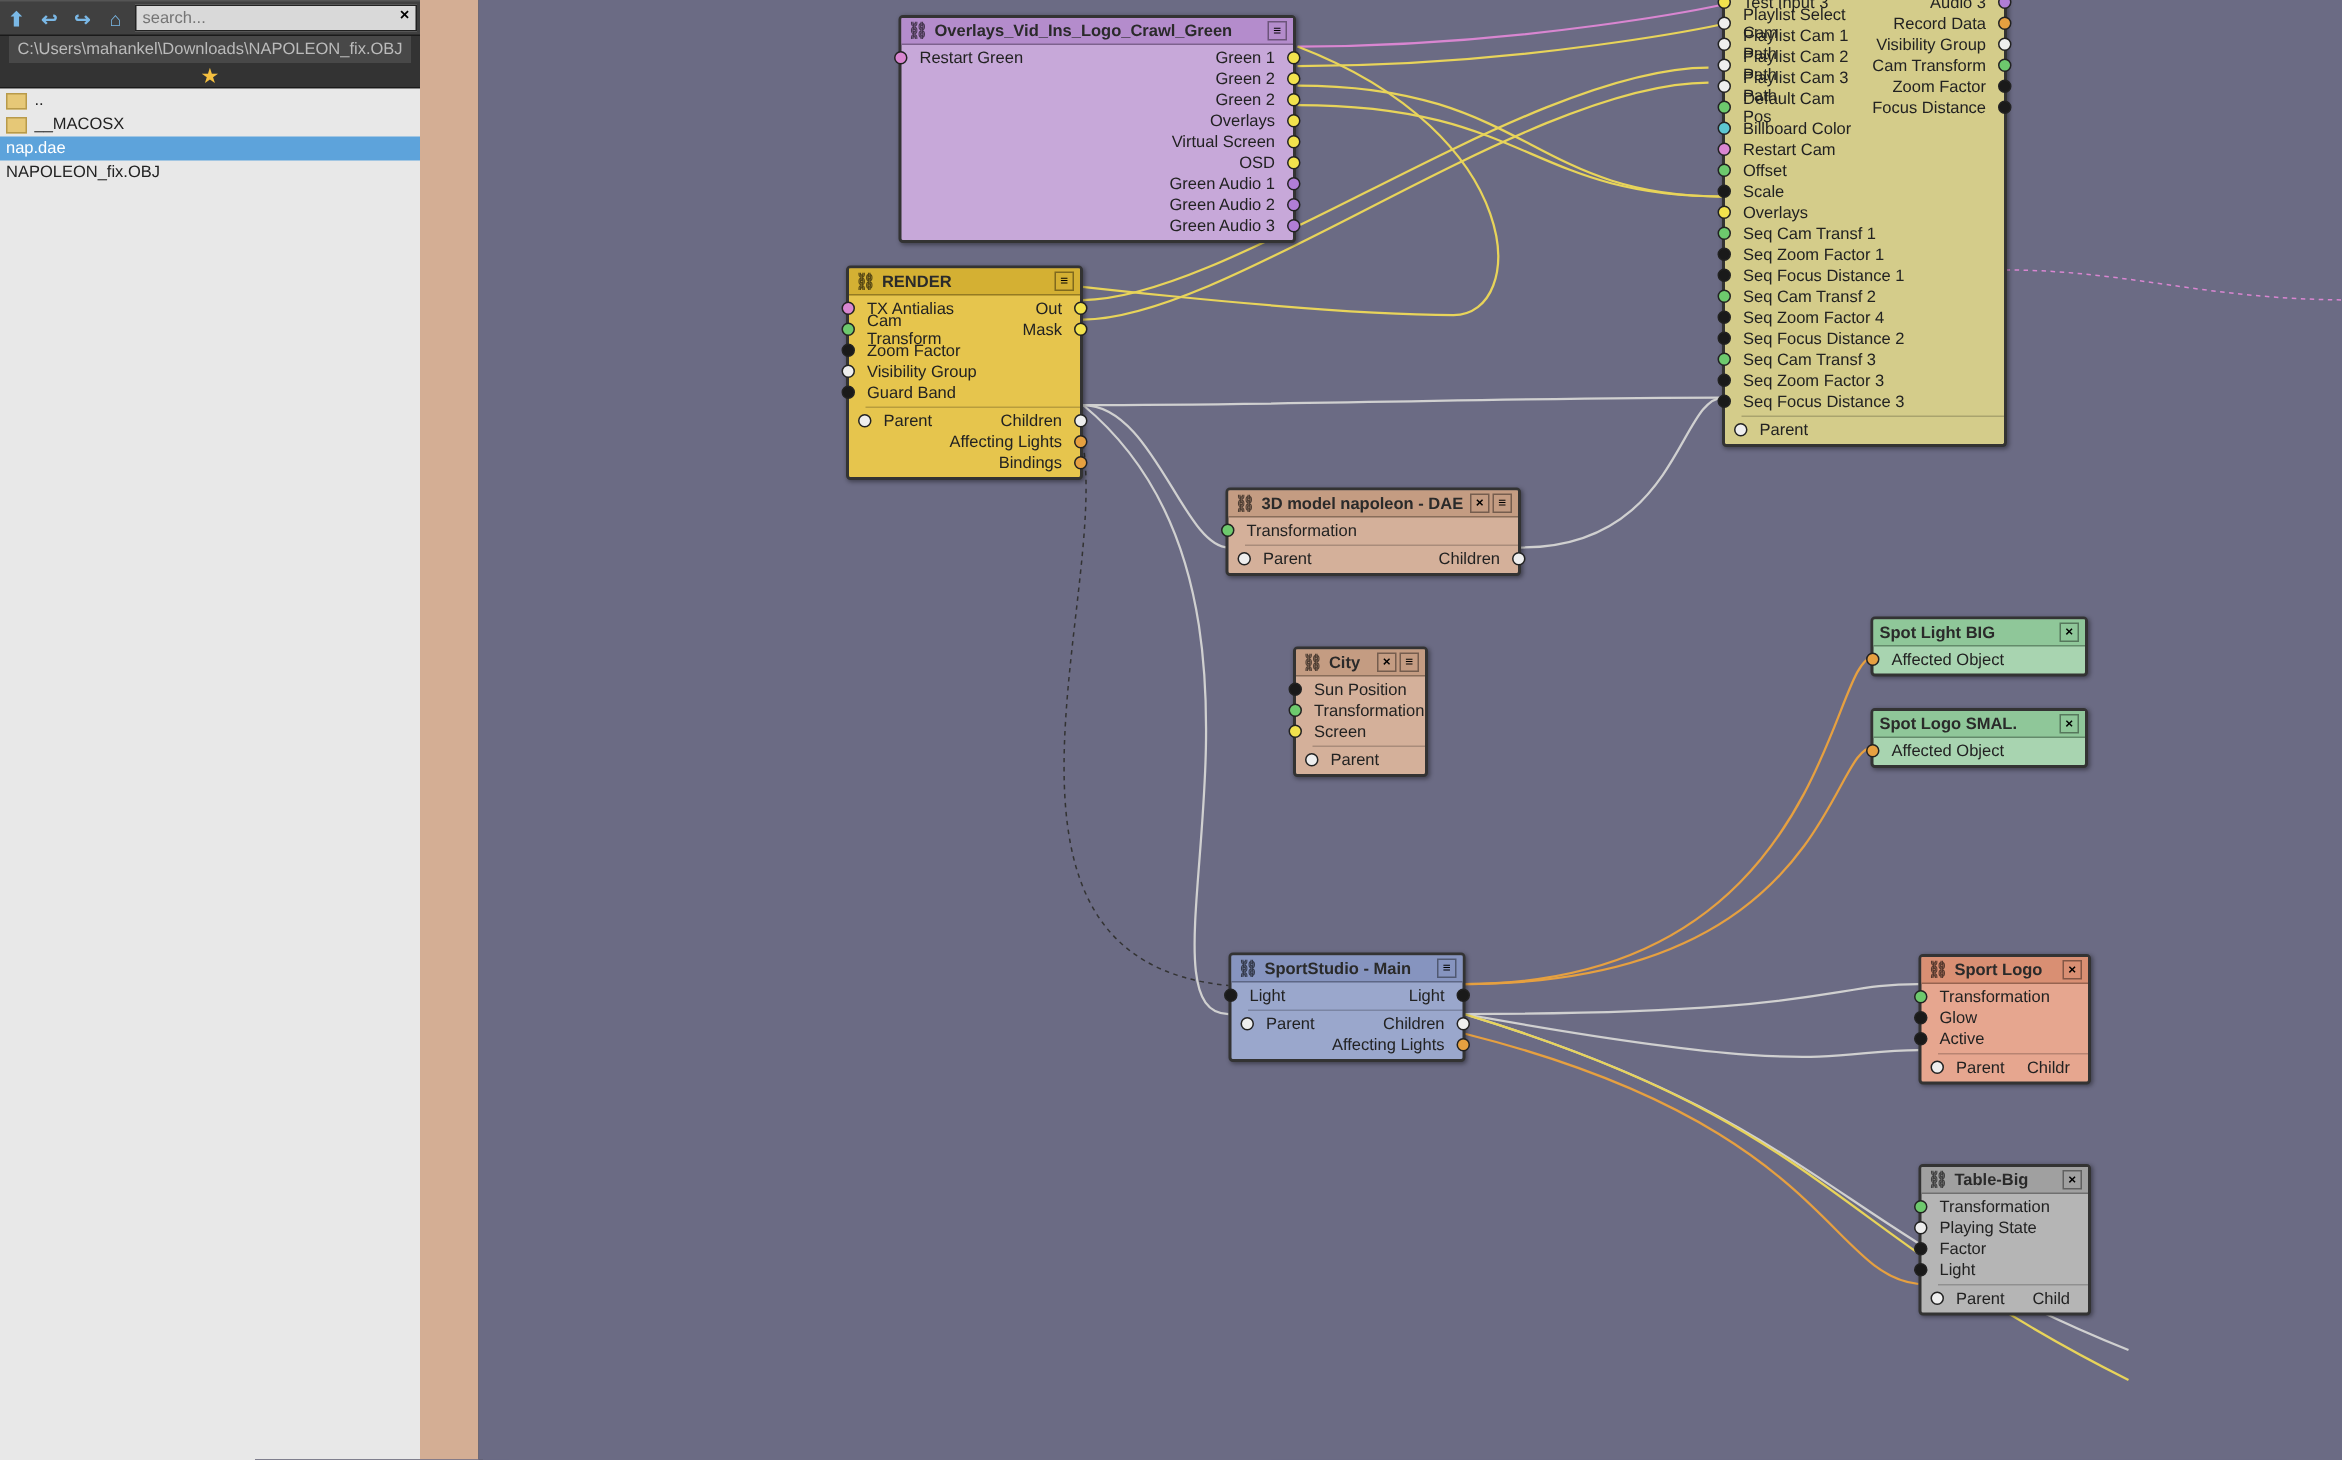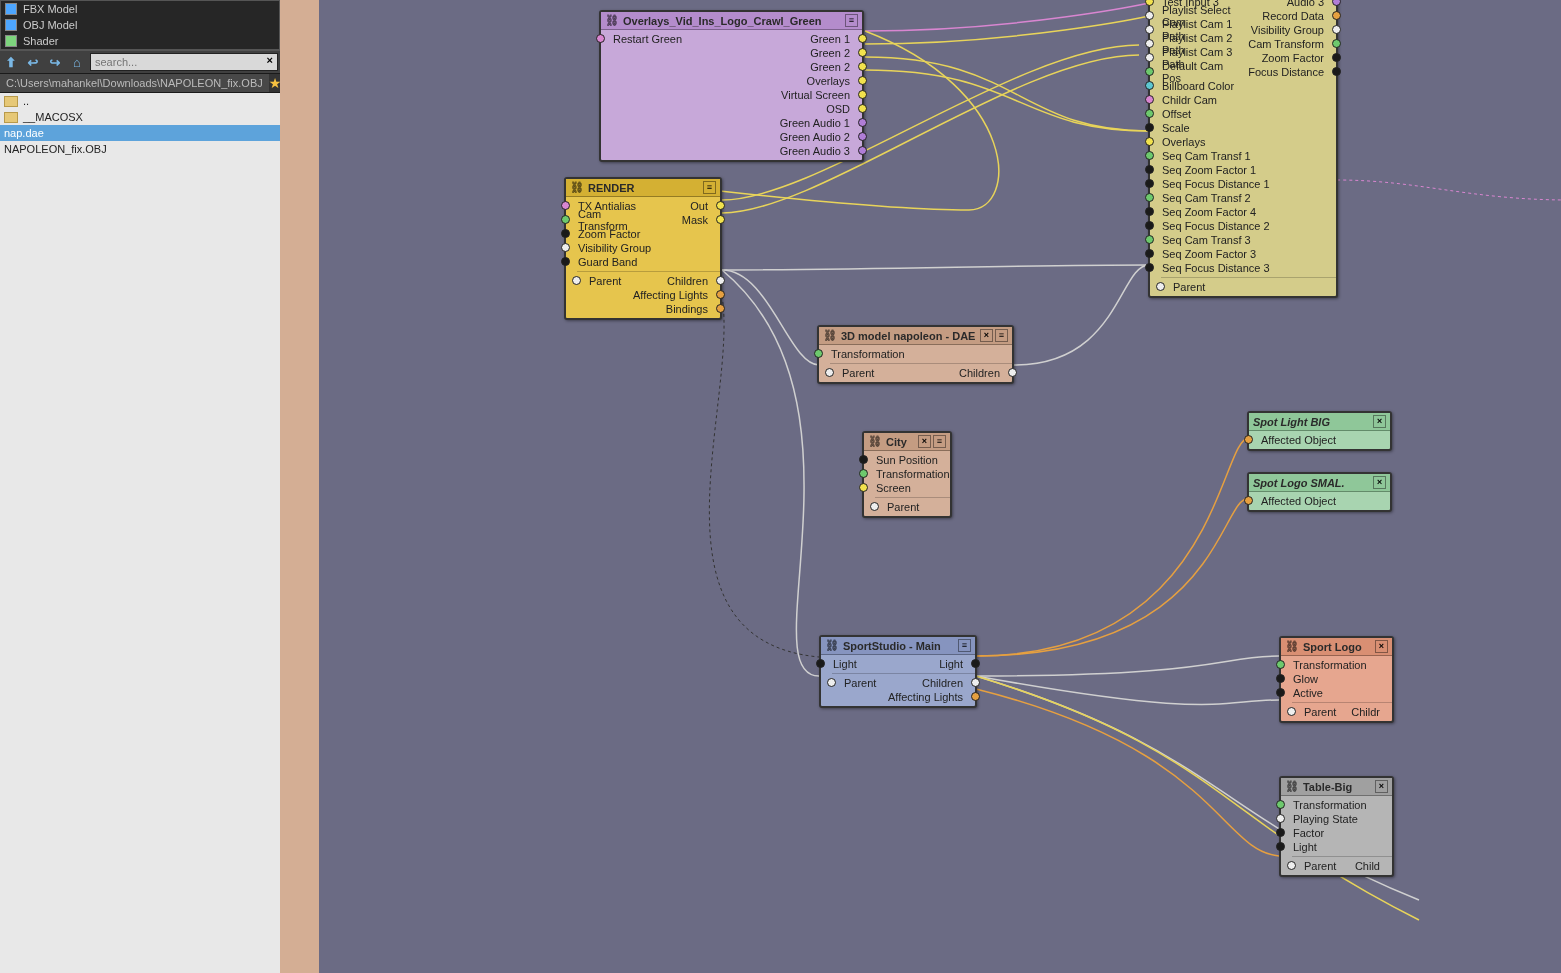--- a/index.html
+++ b/index.html
@@ -11,21 +11,21 @@
 .asset-item .swatch { width: 12px; height: 12px; border: 1px solid #888; margin-right: 6px; }
 .swatch-blue { background: #4da6ff; }
 .swatch-green { background: #7dd47d; }
 
 .toolbar { display: flex; align-items: center; background: #404040; padding: 2px; gap: 4px; border-top: 1px solid #555; border-bottom: 1px solid #1a1a1a; }
 .tb-btn { width: 18px; height: 18px; display: flex; align-items: center; justify-content: center; color: #7ab8e6; font-weight: bold; font-size: 13px; cursor: pointer; }
 .search-wrap { flex: 1; display: flex; align-items: flex-start; background: #d9d9d9; border: 1px solid #222; }
 .search-wrap input { flex: 1; border: none; outline: none; background: transparent; padding: 2px 4px; font-size: 11px; color: #666; }
 .search-clear { padding: 0 4px; font-weight: bold; cursor: pointer; }
 
-.pathbar { display: flex; align-items: center; background: #333; border-bottom: 1px solid #1a1a1a; }
+.pathbar { display: flex; align-items: center; background: #333; border-bottom: 1px solid #1a1a1a; flex-direction: column; }
 .pathbar .path { flex: 1; padding: 3px 6px; color: #bbb; background: #484848; }
 .pathbar .star { width: 20px; text-align: center; color: #f5c040; font-size: 14px; }
 
 .filelist { flex: 1; background: #e8e8e8; }
 .file-row { display: flex; align-items: center; padding: 2px 4px; color: #222; }
 .file-row.selected { background: #5da3db; color: #fff; }
 .folder-icon { width: 14px; height: 11px; background: #e6c877; border: 1px solid #b89a4a; margin-right: 5px; }
 
 .canvas { position: absolute; left: 319px; top: 0; right: 0; height: 100%; background: #6b6b84; }
 .peach-strip { position: absolute; left: 280px; top: 0; width: 39px; height: 100%; background: #d4ae94; }
@@ -57,48 +57,34 @@
 .n-yellow { background: #e6c54d; }
 .n-yellow .node-header { background: #d4b033; }
 .n-olive { background: #d4cc8a; }
 .n-tan { background: #d4b09a; }
 .n-tan .node-header { background: #c49c82; }
 .n-tan2 { background: #d4b09a; }
 .n-tan2 .node-header { background: #c49c82; }
 .n-slate { background: #9aa7cc; }
 .n-slate .node-header { background: #8694bf; }
 .n-mint { background: #a8d4b0; }
-.n-mint .node-header { background: #8fc799; font-style: italic; }
+.n-mint .node-header { background: #8fc799; }
 .n-salmon { background: #e6a68f; }
 .n-salmon .node-header { background: #d98f73; }
 .n-grey { background: #b5b5b5; }
 .n-grey .node-header { background: #a0a0a0; }
 
 .node-section { border-top: 1px solid rgba(0,0,0,0.2); margin-top: 2px; padding-top: 2px; margin-left: 11px; }
 
 svg.wires { position: absolute; left: 0; top: 0; width: 100%; height: 100%; pointer-events: none; }
 </style>
 </head>
 <body>
 
 <div class="left-panel">
-  <div class="asset-list">
-    <div class="asset-item">
-        <span class="swatch swatch-blue"></span>
-        <span>FBX Model</span>
-      </div>
-    <div class="asset-item">
-        <span class="swatch swatch-blue"></span>
-        <span>OBJ Model</span>
-      </div>
-    <div class="asset-item">
-        <span class="swatch swatch-green"></span>
-        <span>Shader</span>
-      </div>
-  </div>
 
   <div class="toolbar">
     <span class="tb-btn">⬆</span>
     <span class="tb-btn">↩</span>
     <span class="tb-btn">↪</span>
     <span class="tb-btn">⌂</span>
     <div class="search-wrap">
       <input placeholder="search..." style="">
       <span class="search-clear">×</span>
     </div>
@@ -291,21 +277,21 @@
           <span class="label-l">Default Cam Pos</span>
           <span class="label-r">Focus Distance</span>
           <span class="port right p-black"></span>
         </div>
     <div class="port-row">
           <span class="port left p-cyan"></span>
           <span class="label-l">Billboard Color</span>
         </div>
     <div class="port-row">
           <span class="port left p-pink"></span>
-          <span class="label-l">Childr Cam</span>
+          <span class="label-l">Restart Cam</span>
         </div>
     <div class="port-row">
           <span class="port left p-green"></span>
           <span class="label-l">Offset</span>
         </div>
     <div class="port-row">
           <span class="port left p-black"></span>
           <span class="label-l">Scale</span>
         </div>
     <div class="port-row">

